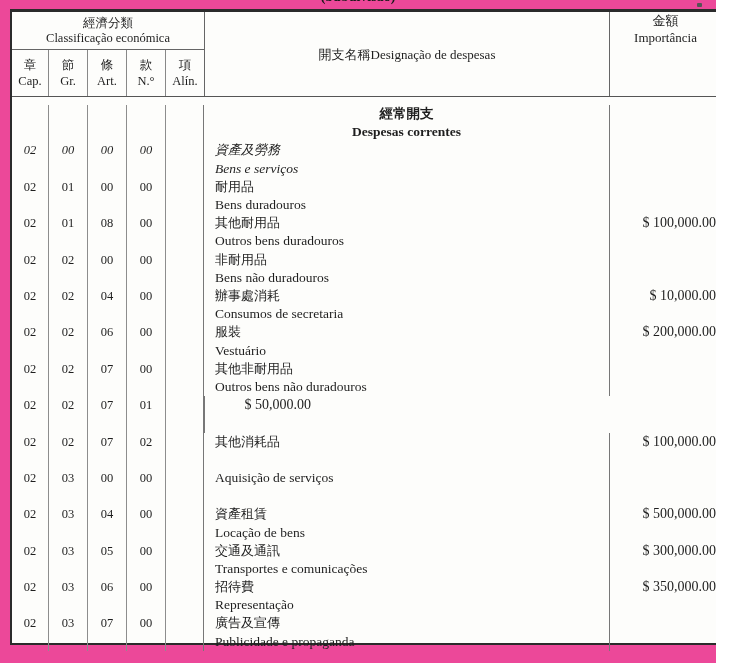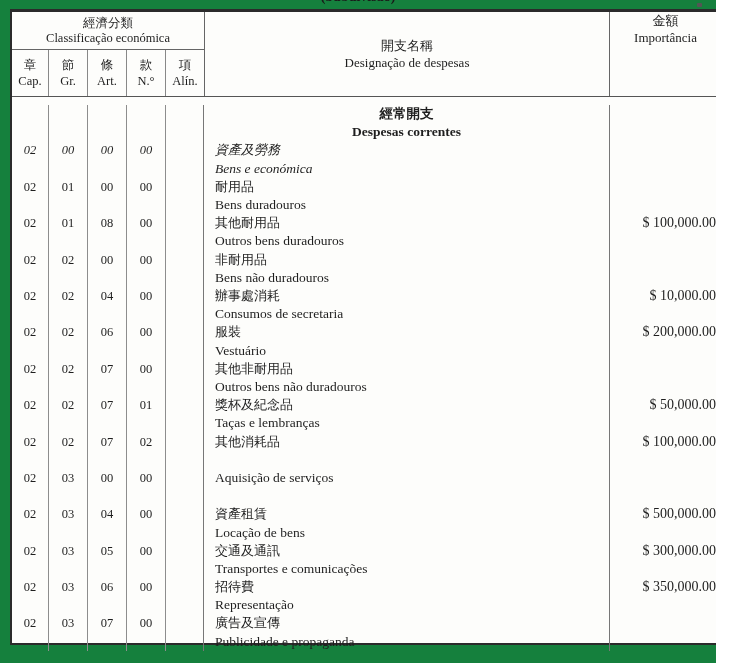--- a/index.html
+++ b/index.html
@@ -1,19 +1,19 @@
 <!DOCTYPE html>
 <html><head>
 <meta charset="utf-8">
 <style>
   html,body{margin:0;padding:0;}
   .page{
     position:relative;
     width:716px;height:663px;
-    background:#15803d;
+    background:#ec4899;
     overflow:hidden;
     font-family:"Liberation Serif","DejaVu Serif",serif;
     color:#1e1e1e;
   }
   .top-label{
     position:absolute;
     top:-11px;left:0;right:0;
     text-align:center;
     font-weight:bold;
     font-size:14px;
@@ -56,21 +56,21 @@
     align-items:center;justify-content:center;
     font-size:12.5px;line-height:16px;
     box-sizing:border-box;
   }
   .code-head.c1{width:37px;}
   .code-head.c2,.code-head.c3,.code-head.c4{width:39px;}
   .code-head.c5{flex:1;}
   .code-head:not(.c5){border-right:1px solid #888;}
   .desig-head{
     flex:1;
-    display:flex;flex-direction:column;
+    display:flex;flex-direction:row;
     align-items:center;justify-content:center;
     font-size:13px;line-height:17px;text-align:right;
   }
   .amount-head{
     width:112px;
     border-left:1px solid #666;
     box-sizing:border-box;
     display:flex;flex-direction:column;
     align-items:center;justify-content:flex-start;
     font-size:13px;line-height:17px;
@@ -182,21 +182,21 @@
 
       <div>
   <div class="entry italic">
     <div class="cell code-cell c1">02</div>
     <div class="cell code-cell c2">00</div>
     <div class="cell code-cell c3">00</div>
     <div class="cell code-cell c4">00</div>
     <div class="cell code-cell c5"></div>
     <div class="cell desig-cell">
       <div class="zh">資產及勞務</div>
-      <div class="pt">Bens e económica</div>
+      <div class="pt">Bens e serviços</div>
     </div>
     <div class="cell amount-cell"></div>
   </div>
 
   <div class="entry">
     <div class="cell code-cell c1">02</div>
     <div class="cell code-cell c2">01</div>
     <div class="cell code-cell c3">00</div>
     <div class="cell code-cell c4">00</div>
     <div class="cell code-cell c5"></div>
@@ -271,24 +271,20 @@
     </div>
     <div class="cell amount-cell"></div>
   </div>
 
   <div class="entry">
     <div class="cell code-cell c1">02</div>
     <div class="cell code-cell c2">02</div>
     <div class="cell code-cell c3">07</div>
     <div class="cell code-cell c4">01</div>
     <div class="cell code-cell c5"></div>
-    <div class="cell desig-cell">
-      <div class="zh">獎杯及紀念品</div>
-      <div class="pt">Taças e lembranças</div>
-    </div>
     <div class="cell amount-cell">$ 50,000.00</div>
   </div>
 
   <div class="entry">
     <div class="cell code-cell c1">02</div>
     <div class="cell code-cell c2">02</div>
     <div class="cell code-cell c3">07</div>
     <div class="cell code-cell c4">02</div>
     <div class="cell code-cell c5"></div>
     <div class="cell desig-cell">

